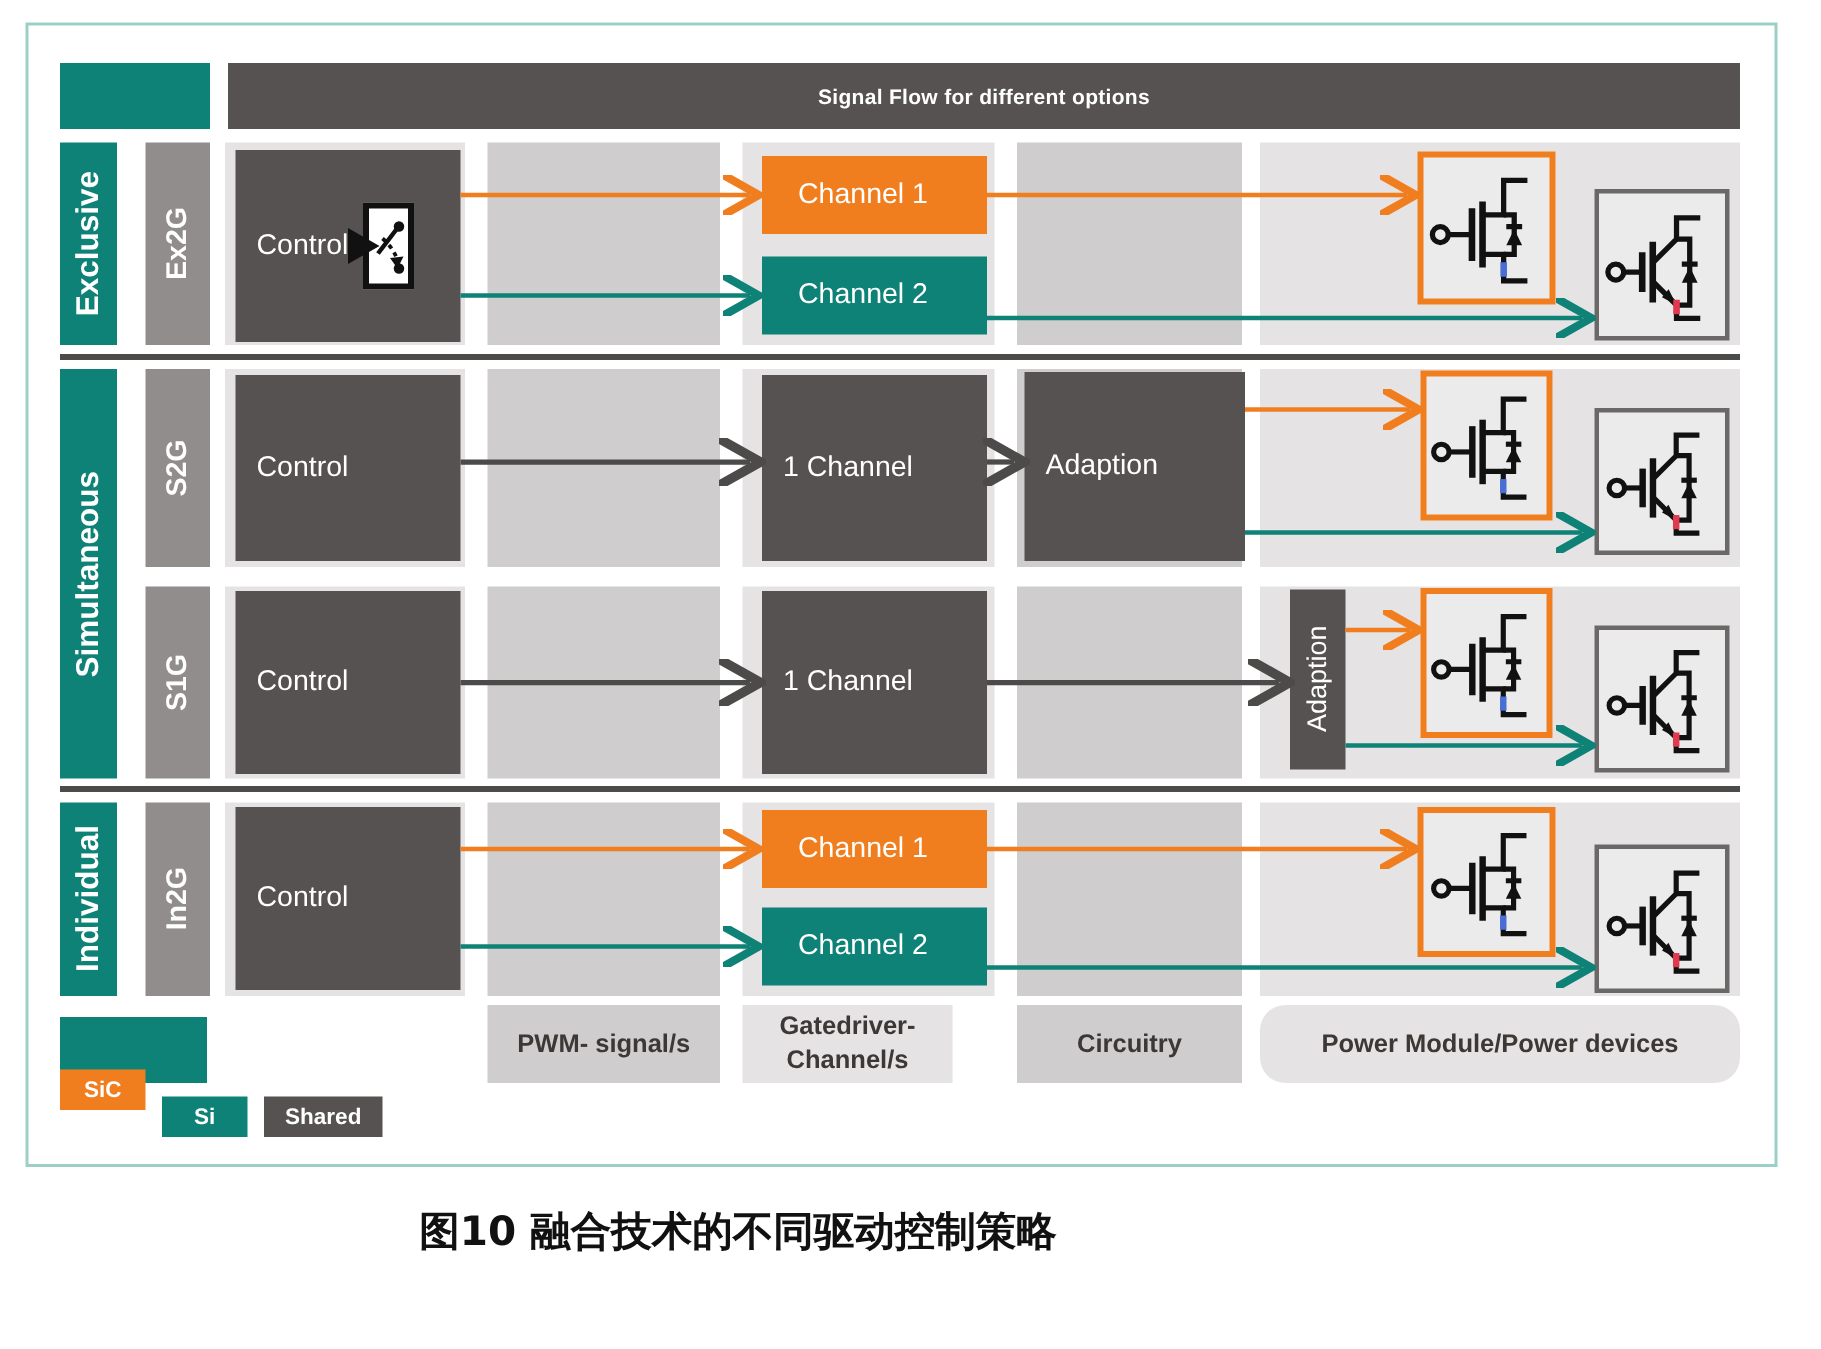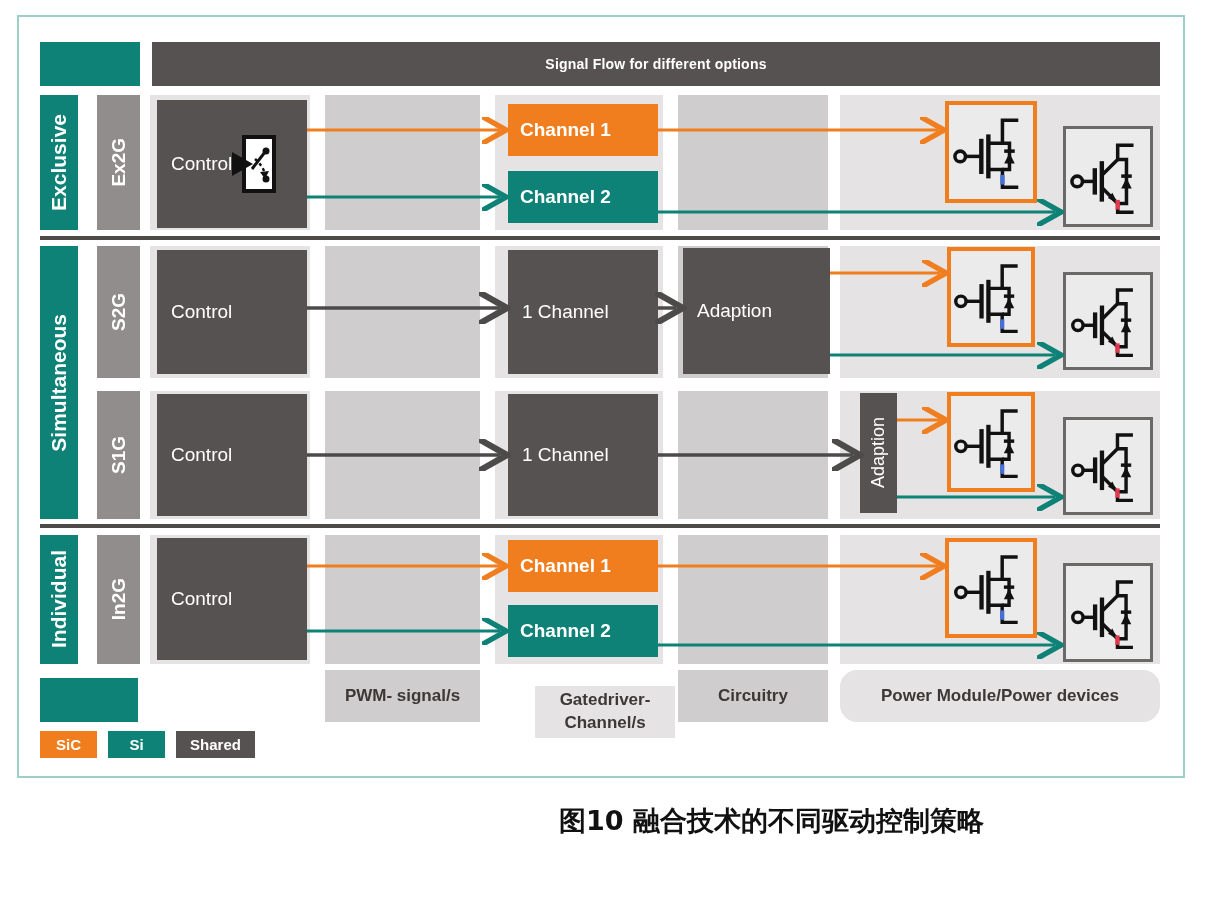--- a/index.html
+++ b/index.html
@@ -21,34 +21,34 @@
          display:flex; align-items:center; justify-content:center; }
   .hdr span { color:#fff; font-size:14px; font-weight:bold; letter-spacing:.2px; }
 
   .vflex { display:flex; align-items:center; justify-content:center; }
   .vlabel { writing-mode:vertical-rl; transform:rotate(180deg); color:#fff; font-weight:bold; white-space:nowrap; }
   .grp .vlabel { font-size:21px; }
   .rowtag .vlabel { font-size:19px; }
 
   .box { display:flex; align-items:center; color:#fff; font-size:19px; }
   .box.dark { padding-left:14px;align-items:center; }
-  .chan { padding-left:12px;font-weight:bold; }
+  .chan { padding-left:24px; }
 
   .sep { background:#4D4A4A; height:4px; left:40px; width:1120px; }
 
   .module { border:4px solid #F07E1E; background:#ECEBEB; display:flex; align-items:center; justify-content:center; }
   .module.si { border:3px solid #6B6868; }
 
   .footer-label { color:#3B3836; font-weight:bold; font-size:17px; text-align:center;
                   display:flex; flex-direction:column; align-items:center; justify-content:center; line-height:1.35; }
 
   .legend-box { height:27px; display:flex; align-items:center; justify-content:center;
                 color:#fff; font-weight:bold; font-size:15px; }
 
-  .caption { left:0; width:984px; text-align:right; color:#111; }
+  .caption { left:0; width:984px; text-align:center; color:#111; }
   .caption-1 { top:803px; font-size:27px; font-weight:600; font-family:"DejaVu Sans", sans-serif; }
   .caption-2 { top:848px; font-size:26px; font-weight:400; font-family:"DejaVu Sans", sans-serif; }
 
   svg.overlay { left:0; top:0; width:1214px; height:899px; pointer-events:none; }
 
   .switch-chip { width:34px; height:58px; background:#fff; border:4px solid #111; margin-left:10px; flex:none; }
 </style>
 </head>
 <body>
 
@@ -118,21 +118,21 @@
 
   <div class="abs stripe-light" style="left:150px; top:535px; width:160px; height:129px;"></div>
   <div class="abs stripe-dark" style="left:325px; top:535px; width:155px; height:129px;"></div>
   <div class="abs stripe-light" style="left:495px; top:535px; width:168px; height:129px;"></div>
   <div class="abs stripe-dark" style="left:678px; top:535px; width:150px; height:129px;"></div>
   <div class="abs stripe-light" style="left:840px; top:535px; width:320px; height:129px;"></div>
 
   <div class="abs stripe-dark footer-label" style="left:325px; top:670px; width:155px; height:52px;">
     <span>PWM- signal/s</span>
   </div>
-  <div class="abs stripe-light footer-label" style="left:495px; top:686px; width:140px; height:52px;margin-left:40px;">
+  <div class="abs stripe-light footer-label" style="left:495px; top:670px; width:140px; height:52px;">
     <span>Gatedriver-</span>
     <span>Channel/s</span>
   </div>
   <div class="abs stripe-dark footer-label" style="left:678px; top:670px; width:150px; height:52px;">
     <span>Circuitry</span>
   </div>
   <div class="abs stripe-light footer-label" style="left:840px; top:670px; width:320px; height:52px;border-radius:17px;">
     <span>Power Module/Power devices</span>
   </div>
 
@@ -241,21 +241,21 @@
     <svg width="80" height="86" viewBox="0 0 90 100">
         <use href="#mosfet"></use>
       </svg>
   </div>
   <div class="abs module si" style="left:1063px; top:563px; width:90px; height:99px;">
     <svg width="80" height="86" viewBox="0 0 90 100">
         <use href="#igbt"></use>
       </svg>
   </div>
 
-  <div class="abs legend-box orange" style="left:40px;  top:731px; width:57px;">
+  <div class="abs legend-box orange" style="left:40px;  top:713px; width:57px;">
     <span>SiC</span>
   </div>
   <div class="abs legend-box teal" style="left:108px; top:731px; width:57px;">
     <span>Si</span>
   </div>
   <div class="abs legend-box dark" style="left:176px; top:731px; width:79px;">
     <span>Shared</span>
   </div>
 
   <div class="abs caption caption-1">图10  融合技术的不同驱动控制策略</div>

